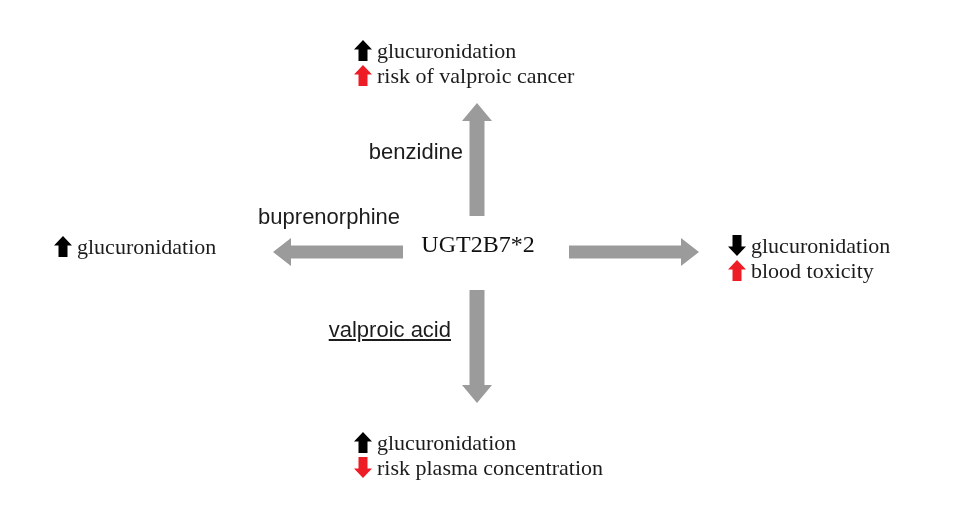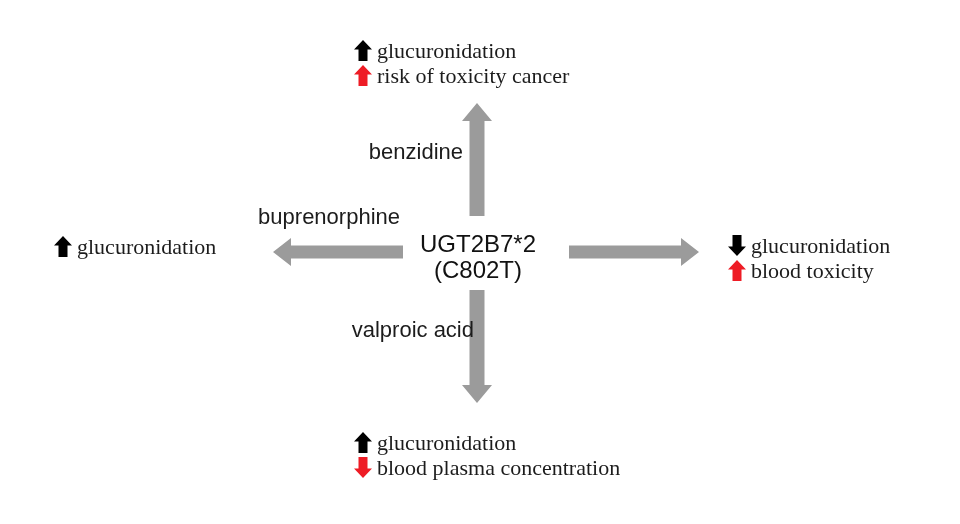--- a/index.html
+++ b/index.html
@@ -31,20 +31,21 @@
   
   .gene-node {
     position: absolute;
     left: 378px;
     top: 231px;
     width: 200px;
     text-align: center;
     font-size: 24px;
     line-height: 26px;
     color: #111111;
+    font-family: Liberation Serif, serif;
   }
 
   
   .effects {
     position: absolute;
     display: flex;
     flex-direction: column;
     font-family: Liberation Serif, serif;
   }
   .effect-line {
@@ -69,21 +70,21 @@
     <div class="effect-line">
       <svg class="ind-icon" viewBox="0 0 18 21">
         <polygon points="9,0 18,9.5 13.5,9.5 13.5,21 4.5,21 4.5,9.5 0,9.5" fill="#000000"></polygon>
       </svg>
       <span>glucuronidation</span>
     </div>
     <div class="effect-line">
       <svg class="ind-icon" viewBox="0 0 18 21">
         <polygon points="9,0 18,9.5 13.5,9.5 13.5,21 4.5,21 4.5,9.5 0,9.5" fill="#ee1c25"></polygon>
       </svg>
-      <span>risk of toxicity cancer</span>
+      <span>risk of valproic cancer</span>
     </div>
   </div>
 
   <svg class="big-arrow" style="left:460px; top:100px;" width="34" height="116" viewBox="0 0 34 116">
     <polygon points="17,3 32,21 24.5,21 24.5,116 9.5,116 9.5,21 2,21" fill="#9b9b9b"></polygon>
   </svg>
 
   <div class="drug-label align-right" style="right:497px; top:139px;">benzidine</div>
 
   <div class="drug-label align-right" style="right:560px; top:204px;">buprenorphine</div>
@@ -96,21 +97,20 @@
     <div class="effect-line">
       <svg class="ind-icon" viewBox="0 0 18 21">
         <polygon points="9,0 18,9.5 13.5,9.5 13.5,21 4.5,21 4.5,9.5 0,9.5" fill="#000000"></polygon>
       </svg>
       <span>glucuronidation</span>
     </div>
   </div>
 
   <div class="gene-node">
     <div>UGT2B7*2</div>
-    <div>(C802T)</div>
   </div>
 
 
   <svg class="big-arrow" style="left:566px; top:234px;" width="138" height="36" viewBox="0 0 138 36">
     <polygon points="133,18 115,4 115,11.5 3,11.5 3,24.5 115,24.5 115,32" fill="#9b9b9b"></polygon>
   </svg>
 
   <div class="effects" style="left:728px; top:233px;">
     <div class="effect-line">
       <svg class="ind-icon" viewBox="0 0 18 21">
@@ -123,30 +123,30 @@
         <polygon points="9,0 18,9.5 13.5,9.5 13.5,21 4.5,21 4.5,9.5 0,9.5" fill="#ee1c25"></polygon>
       </svg>
       <span>blood toxicity</span>
     </div>
   </div>
 
   <svg class="big-arrow" style="left:460px; top:290px;" width="34" height="116" viewBox="0 0 34 116">
     <polygon points="17,113 32,95 24.5,95 24.5,0 9.5,0 9.5,95 2,95" fill="#9b9b9b"></polygon>
   </svg>
 
-  <div class="drug-label align-right" style="right:486px; top:317px;">valproic acid</div>
+  <div class="drug-label align-right" style="right:509px; top:317px;text-decoration:underline;">valproic acid</div>
 
   <div class="effects" style="left:354px; top:430px;">
     <div class="effect-line">
       <svg class="ind-icon" viewBox="0 0 18 21">
         <polygon points="9,0 18,9.5 13.5,9.5 13.5,21 4.5,21 4.5,9.5 0,9.5" fill="#000000"></polygon>
       </svg>
       <span>glucuronidation</span>
     </div>
     <div class="effect-line">
       <svg class="ind-icon" viewBox="0 0 18 21">
         <polygon points="9,21 18,11.5 13.5,11.5 13.5,0 4.5,0 4.5,11.5 0,11.5" fill="#ee1c25"></polygon>
       </svg>
-      <span>blood plasma concentration</span>
+      <span>risk plasma concentration</span>
     </div>
   </div>
 
 </div>
 
 </body></html>

